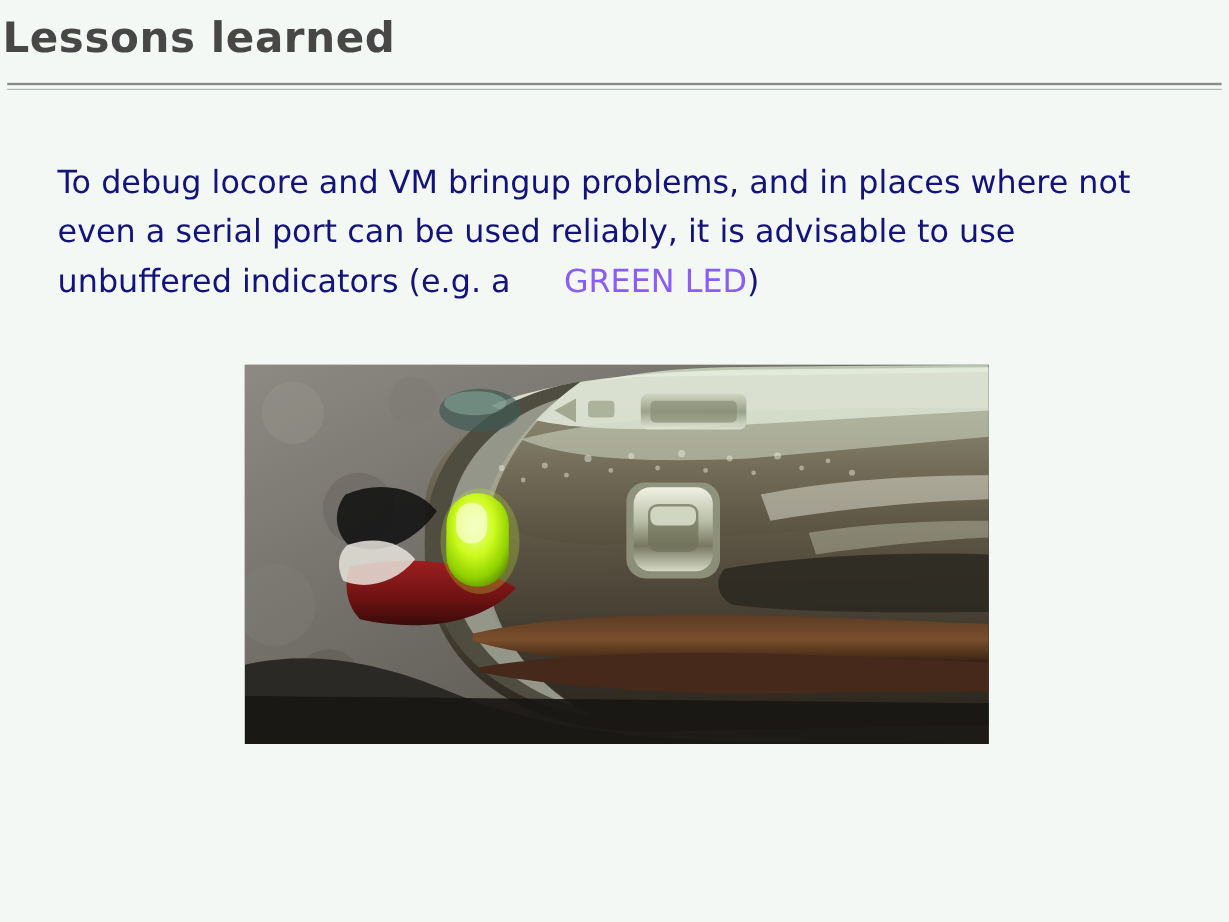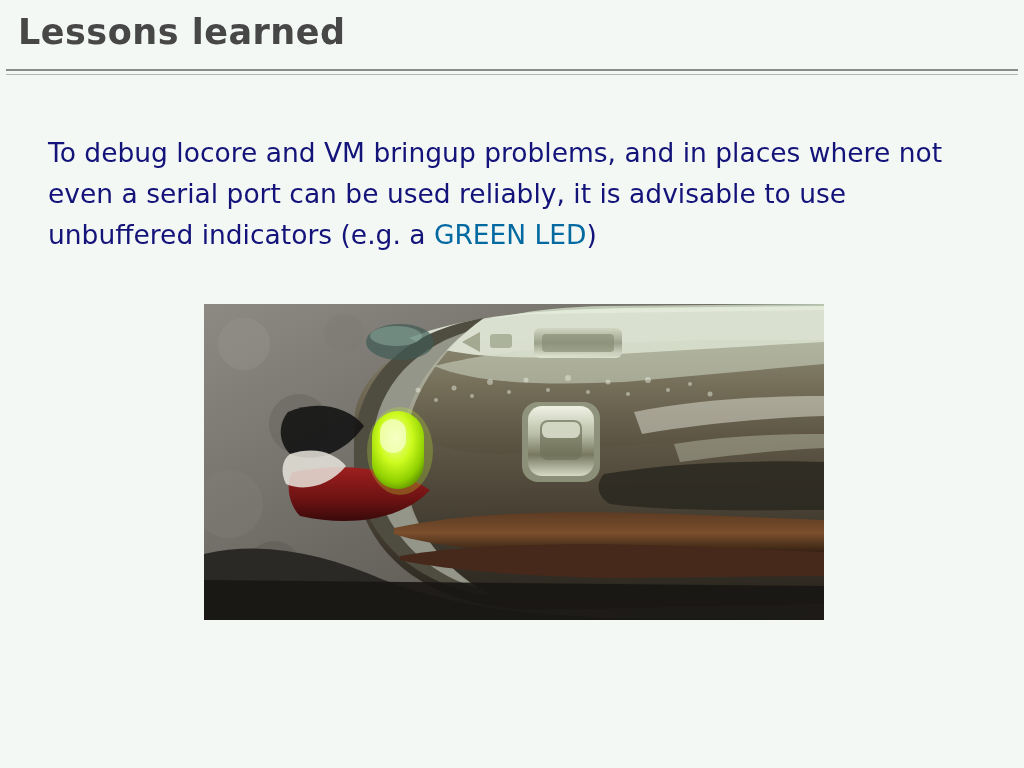--- a/index.html
+++ b/index.html
@@ -26,21 +26,21 @@
   
   .title-block {
     position: absolute;
     left: 0;
     top: 12px;
     width: 1024px;
     height: 56px;
   }
   .slide-title {
     position: absolute;
-    left: 18px;
+    left: 2px;
     top: 0px;
     font-family: "DejaVu Sans", sans-serif;
     font-size: 35px;
     font-weight: bold;
     color: #474747;
     letter-spacing: 0.5px;
     white-space: nowrap;
   }
   .title-rule {
     position: absolute;
@@ -60,21 +60,22 @@
     position: absolute;
     left: 48px;
     top: 132px;
     width: 930px;
     font-family: "DejaVu Sans", sans-serif;
     font-size: 26.5px;
     line-height: 41px;
     color: #131379;
   }
   .green-led {
-    color: #0369a1;
+    color: #8b5cf6;
+    margin-left: 36px;
   }
 
   
   .photo {
     position: absolute;
     left: 204px;
     top: 304px;
     width: 620px;
     height: 316px;
     overflow: hidden;

